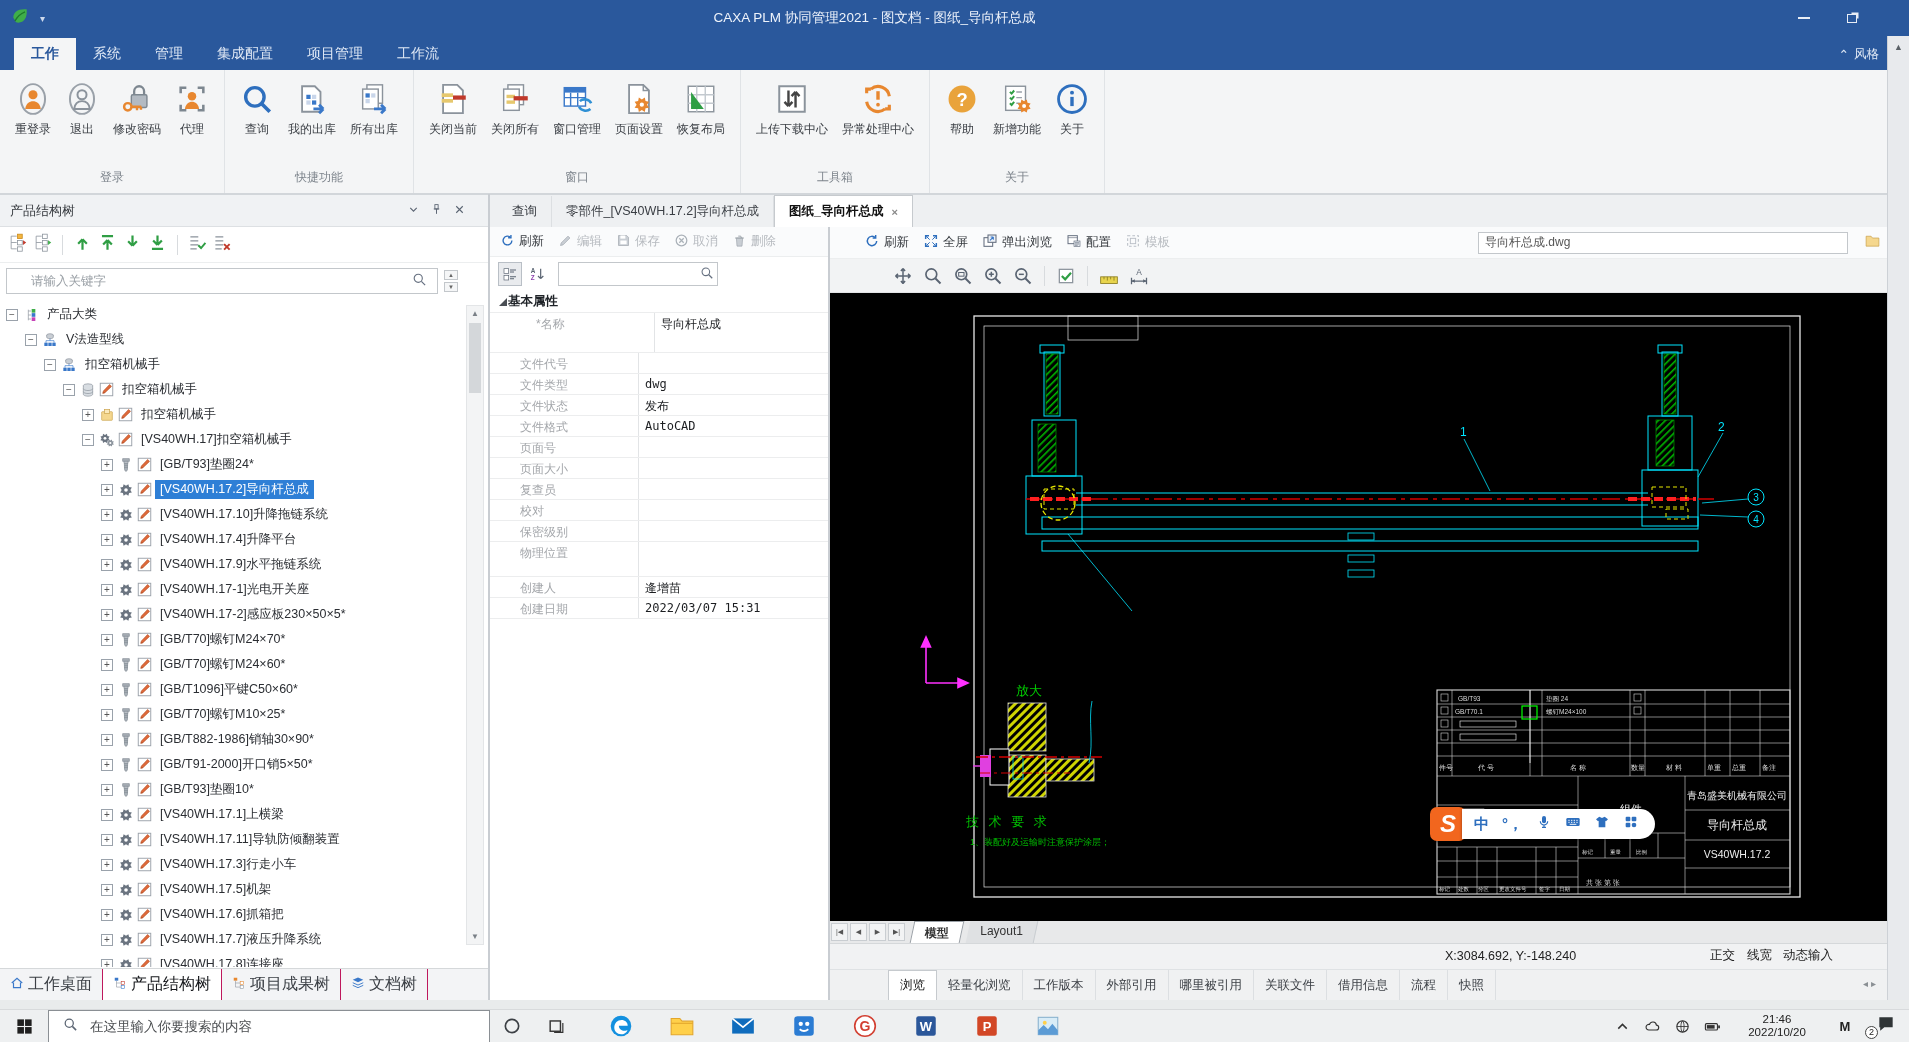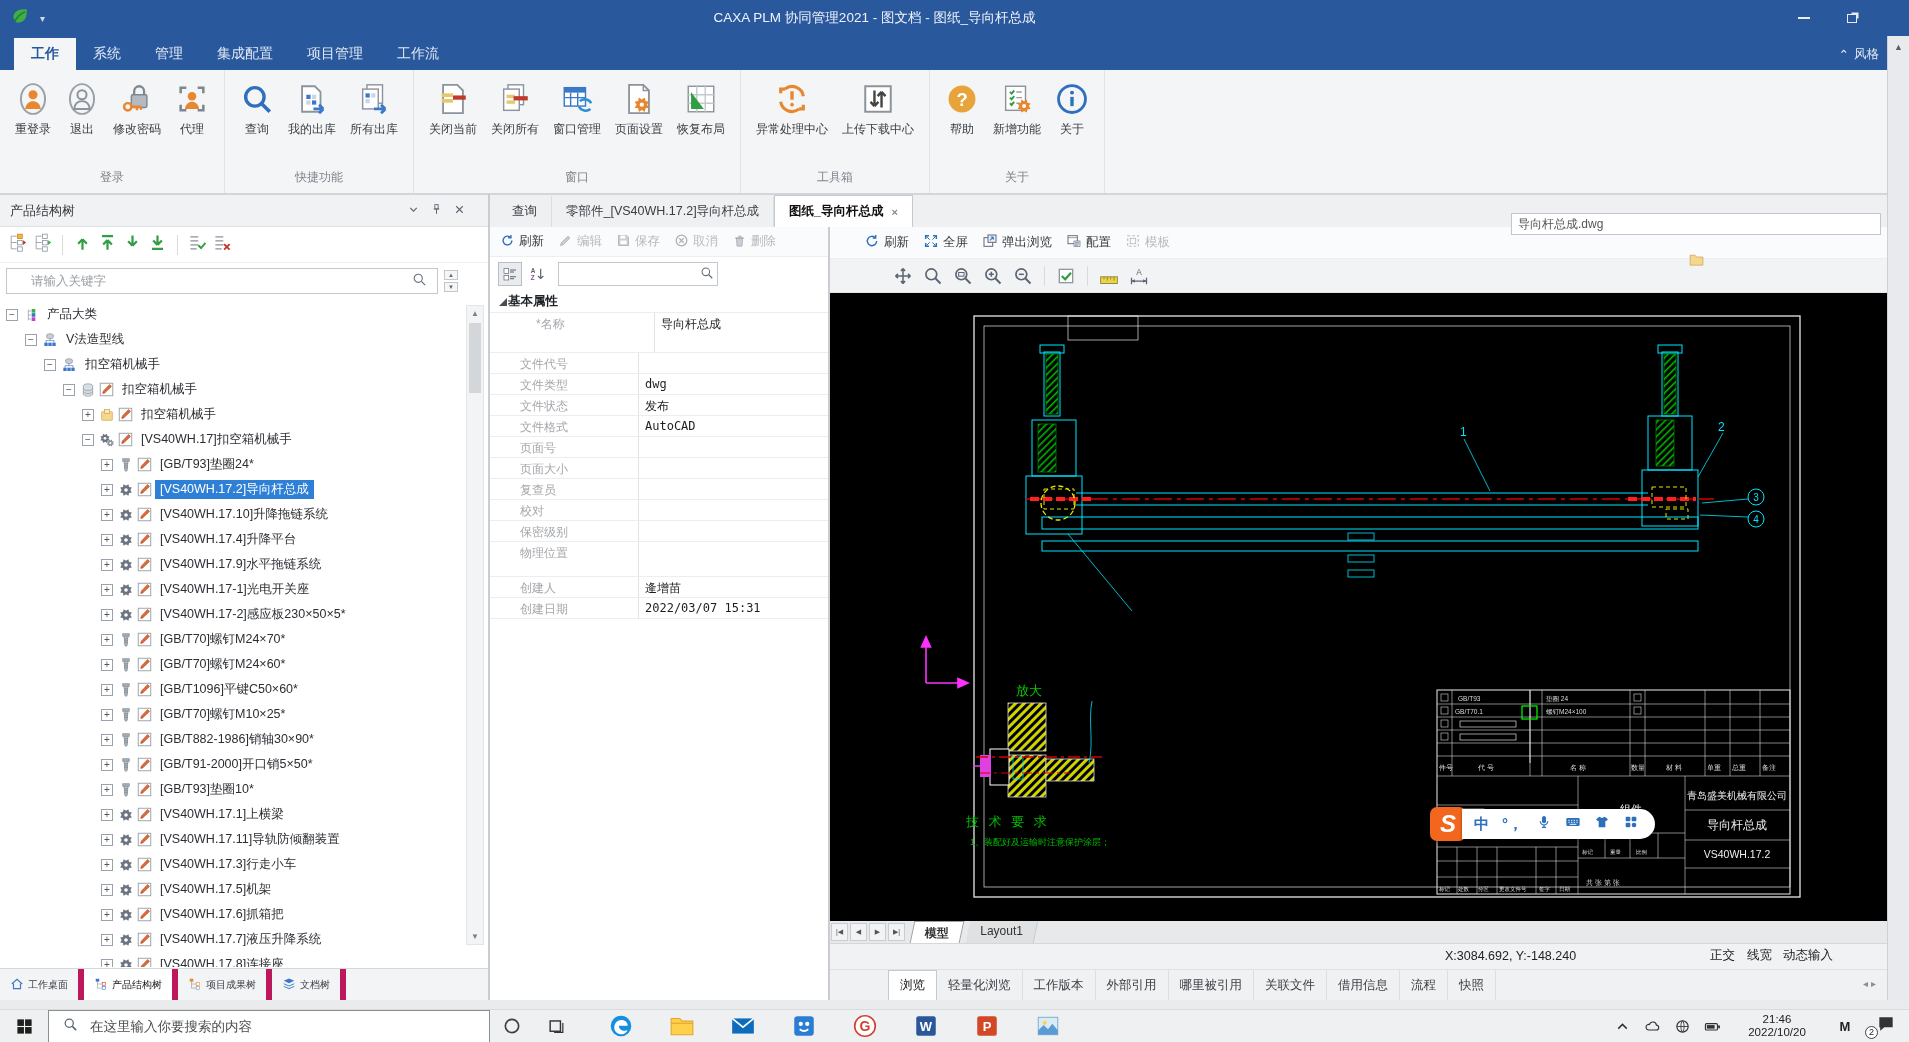--- a/index.html
+++ b/index.html
@@ -44,21 +44,21 @@
   .tind{flex:none;}
   .texp{flex:none;width:12px;height:12px;border:1px solid #9aa2ab;background:#fff;color:#555;font-size:10px;line-height:10px;text-align:center;margin:0 5px 0 4px;}
   .tic{flex:none;display:flex;margin-right:3px;}
   .tlbl{padding:1px 5px;white-space:nowrap;}
   .tlbl.sel{background:#2e7fd6;color:#fff;}
   #tree-vscroll{position:absolute;right:4px;top:110px;width:18px;height:640px;background:#f3f4f5;border:1px solid #e3e5e7;}
   #tree-vscroll .arr{position:absolute;left:0;width:16px;height:15px;color:#7a8087;font-size:8px;display:flex;align-items:center;justify-content:center;background:#f3f4f5;}
   #tree-vscroll .thumb{position:absolute;left:2px;top:17px;width:12px;height:70px;background:#d4d7da;}
   
   #lefttabs{position:absolute;left:0;top:968px;width:490px;height:32px;background:#f3f4f6;border-top:1px solid #d5d8da;display:flex;align-items:stretch;}
-  .ltab{display:flex;align-items:center;gap:4px;padding:0 10px;font-size:10px;color:#3c4046;border-right:6px solid #be185d;}
+  .ltab{display:flex;align-items:center;gap:4px;padding:0 10px;font-size:16px;color:#3c4046;border-right:1px solid #be185d;}
   .ltab.act{background:#fff;color:#14161a;}
   
   .vdiv{position:absolute;top:194px;width:2px;height:806px;background:#c9cdd2;}
   
   #doctabs{position:absolute;left:490px;top:194px;width:1397px;height:33px;background:#eef0f2;border-top:1px solid #d2d6da;display:flex;align-items:flex-end;padding-left:8px;}
   .dtab{padding:7px 14px;font-size:12.5px;color:#3a3e44;border-right:1px solid #dcdfe2;display:flex;gap:8px;align-items:center;}
   .dtab.act{background:#fff;border:1px solid #c6cace;border-bottom:none;font-weight:bold;color:#111;}
   .dtab .x{color:#888;font-size:11px;}
   
   #props{position:absolute;left:490px;top:227px;width:338px;height:781px;background:#fff;}
@@ -75,21 +75,21 @@
   #psection .tri{width:0;height:0;border-left:5px solid transparent;border-top:5px solid transparent;border-right:5px solid #4a4e54;border-bottom:5px solid #4a4e54;transform:scale(.8);}
   .prow{display:flex;border-bottom:1px solid #ecedee;min-height:21px;}
   .prow.tall{min-height:40px;padding-left:16px;}
   .prow.tall2{min-height:80px;}
   .prow.spc{min-height:35px;}
   .plabel{width:148px;padding:3px 4px 0 30px;font-size:12px;color:#a4a7ab;}
   .pval{flex:1;border-left:1px solid #e2e4e6;padding:3px 6px 0;font-size:12px;color:#1c1e21;}
   
   #viewer{position:absolute;left:830px;top:227px;width:1057px;height:781px;background:#f2f3f4;}
   #v-toolbar1{height:32px;display:flex;align-items:center;gap:14px;padding-left:34px;background:#fafbfc;border-bottom:1px solid #eceeef;}
-  #v-file{margin-left:auto;margin-right:6px;display:flex;align-items:center;gap:16px;flex-direction:column;}
+  #v-file{margin-left:auto;margin-right:6px;display:flex;align-items:center;gap:16px;}
   #v-file input{width:370px;height:22px;border:1px solid #c3c7cb;font-size:12px;color:#555;padding:0 6px;background:#fff;}
   #v-toolbar2{height:34px;display:flex;align-items:center;gap:4px;padding-left:60px;background:#f2f3f4;border-bottom:1px solid #e2e4e6;}
   .vbtn2{width:26px;height:26px;display:flex;align-items:center;justify-content:center;}
   #canvas{position:relative;width:1057px;height:628px;background:#000;overflow:hidden;}
   
   #sogou{position:absolute;left:600px;top:514px;height:34px;display:flex;align-items:center;}
   #sogou .slogo{width:36px;height:34px;background:#f2661e;border-radius:7px;color:#fff;font-weight:bold;font-style:italic;font-size:24px;display:flex;align-items:center;justify-content:center;box-shadow:0 1px 3px rgba(0,0,0,.5);}
   #sogou .sbar{height:30px;background:#fff;border-radius:0 15px 15px 0;display:flex;align-items:center;gap:13px;padding:0 16px 0 12px;margin-left:-4px;box-shadow:0 1px 3px rgba(0,0,0,.4);}
   #sogou .stxt{color:#2e6fbe;font-weight:bold;font-size:15px;}
   
@@ -307,36 +307,36 @@
             <span class="rlbl">恢复布局</span>
           </div>
         </div>
         <div class="rglabel">窗口</div>
       </div>
       <div class="rgroup">
         <div class="rbtns">
           <div class="rbtn">
             <span class="ric">
               <svg width="34" height="34" viewBox="0 0 24 24">
+                <rect x="3" y="3" width="18" height="18" fill="#fff" stroke="#8b939c" stroke-width="1.4"></rect>
+                <path d="M9.5 6v11m0 0l-2.8-3m2.8 3l2.8-3M14.5 18V7m0 0l-2.8 3m2.8-3l2.8 3" fill="none" stroke="#444" stroke-width="1.7"></path>
+              </svg>
+            </span>
+            <span class="rlbl">上传下载中心</span>
+          </div>
+          <div class="rbtn">
+            <span class="ric">
+              <svg width="34" height="34" viewBox="0 0 24 24">
                 <path d="M4 14a8 8 0 0 0 13 5M20 10A8 8 0 0 0 7 5" fill="none" stroke="#e8872f" stroke-width="2.2"></path>
                 <path d="M17 19h3v-3M7 5H4v3" fill="none" stroke="#e8872f" stroke-width="2.2"></path>
                 <path d="M12 6.5v6" stroke="#e8872f" stroke-width="2.4"></path>
                 <circle cx="12" cy="16" r="1.3" fill="#e8872f"></circle>
               </svg>
             </span>
             <span class="rlbl">异常处理中心</span>
-          </div>
-          <div class="rbtn">
-            <span class="ric">
-              <svg width="34" height="34" viewBox="0 0 24 24">
-                <rect x="3" y="3" width="18" height="18" fill="#fff" stroke="#8b939c" stroke-width="1.4"></rect>
-                <path d="M9.5 6v11m0 0l-2.8-3m2.8 3l2.8-3M14.5 18V7m0 0l-2.8 3m2.8-3l2.8 3" fill="none" stroke="#444" stroke-width="1.7"></path>
-              </svg>
-            </span>
-            <span class="rlbl">上传下载中心</span>
           </div>
         </div>
         <div class="rglabel">工具箱</div>
       </div>
       <div class="rgroup">
         <div class="rbtns">
           <div class="rbtn">
             <span class="ric">
               <svg width="34" height="34" viewBox="0 0 24 24">
                 <circle cx="12" cy="12" r="9.5" fill="#e9a33b"></circle>

